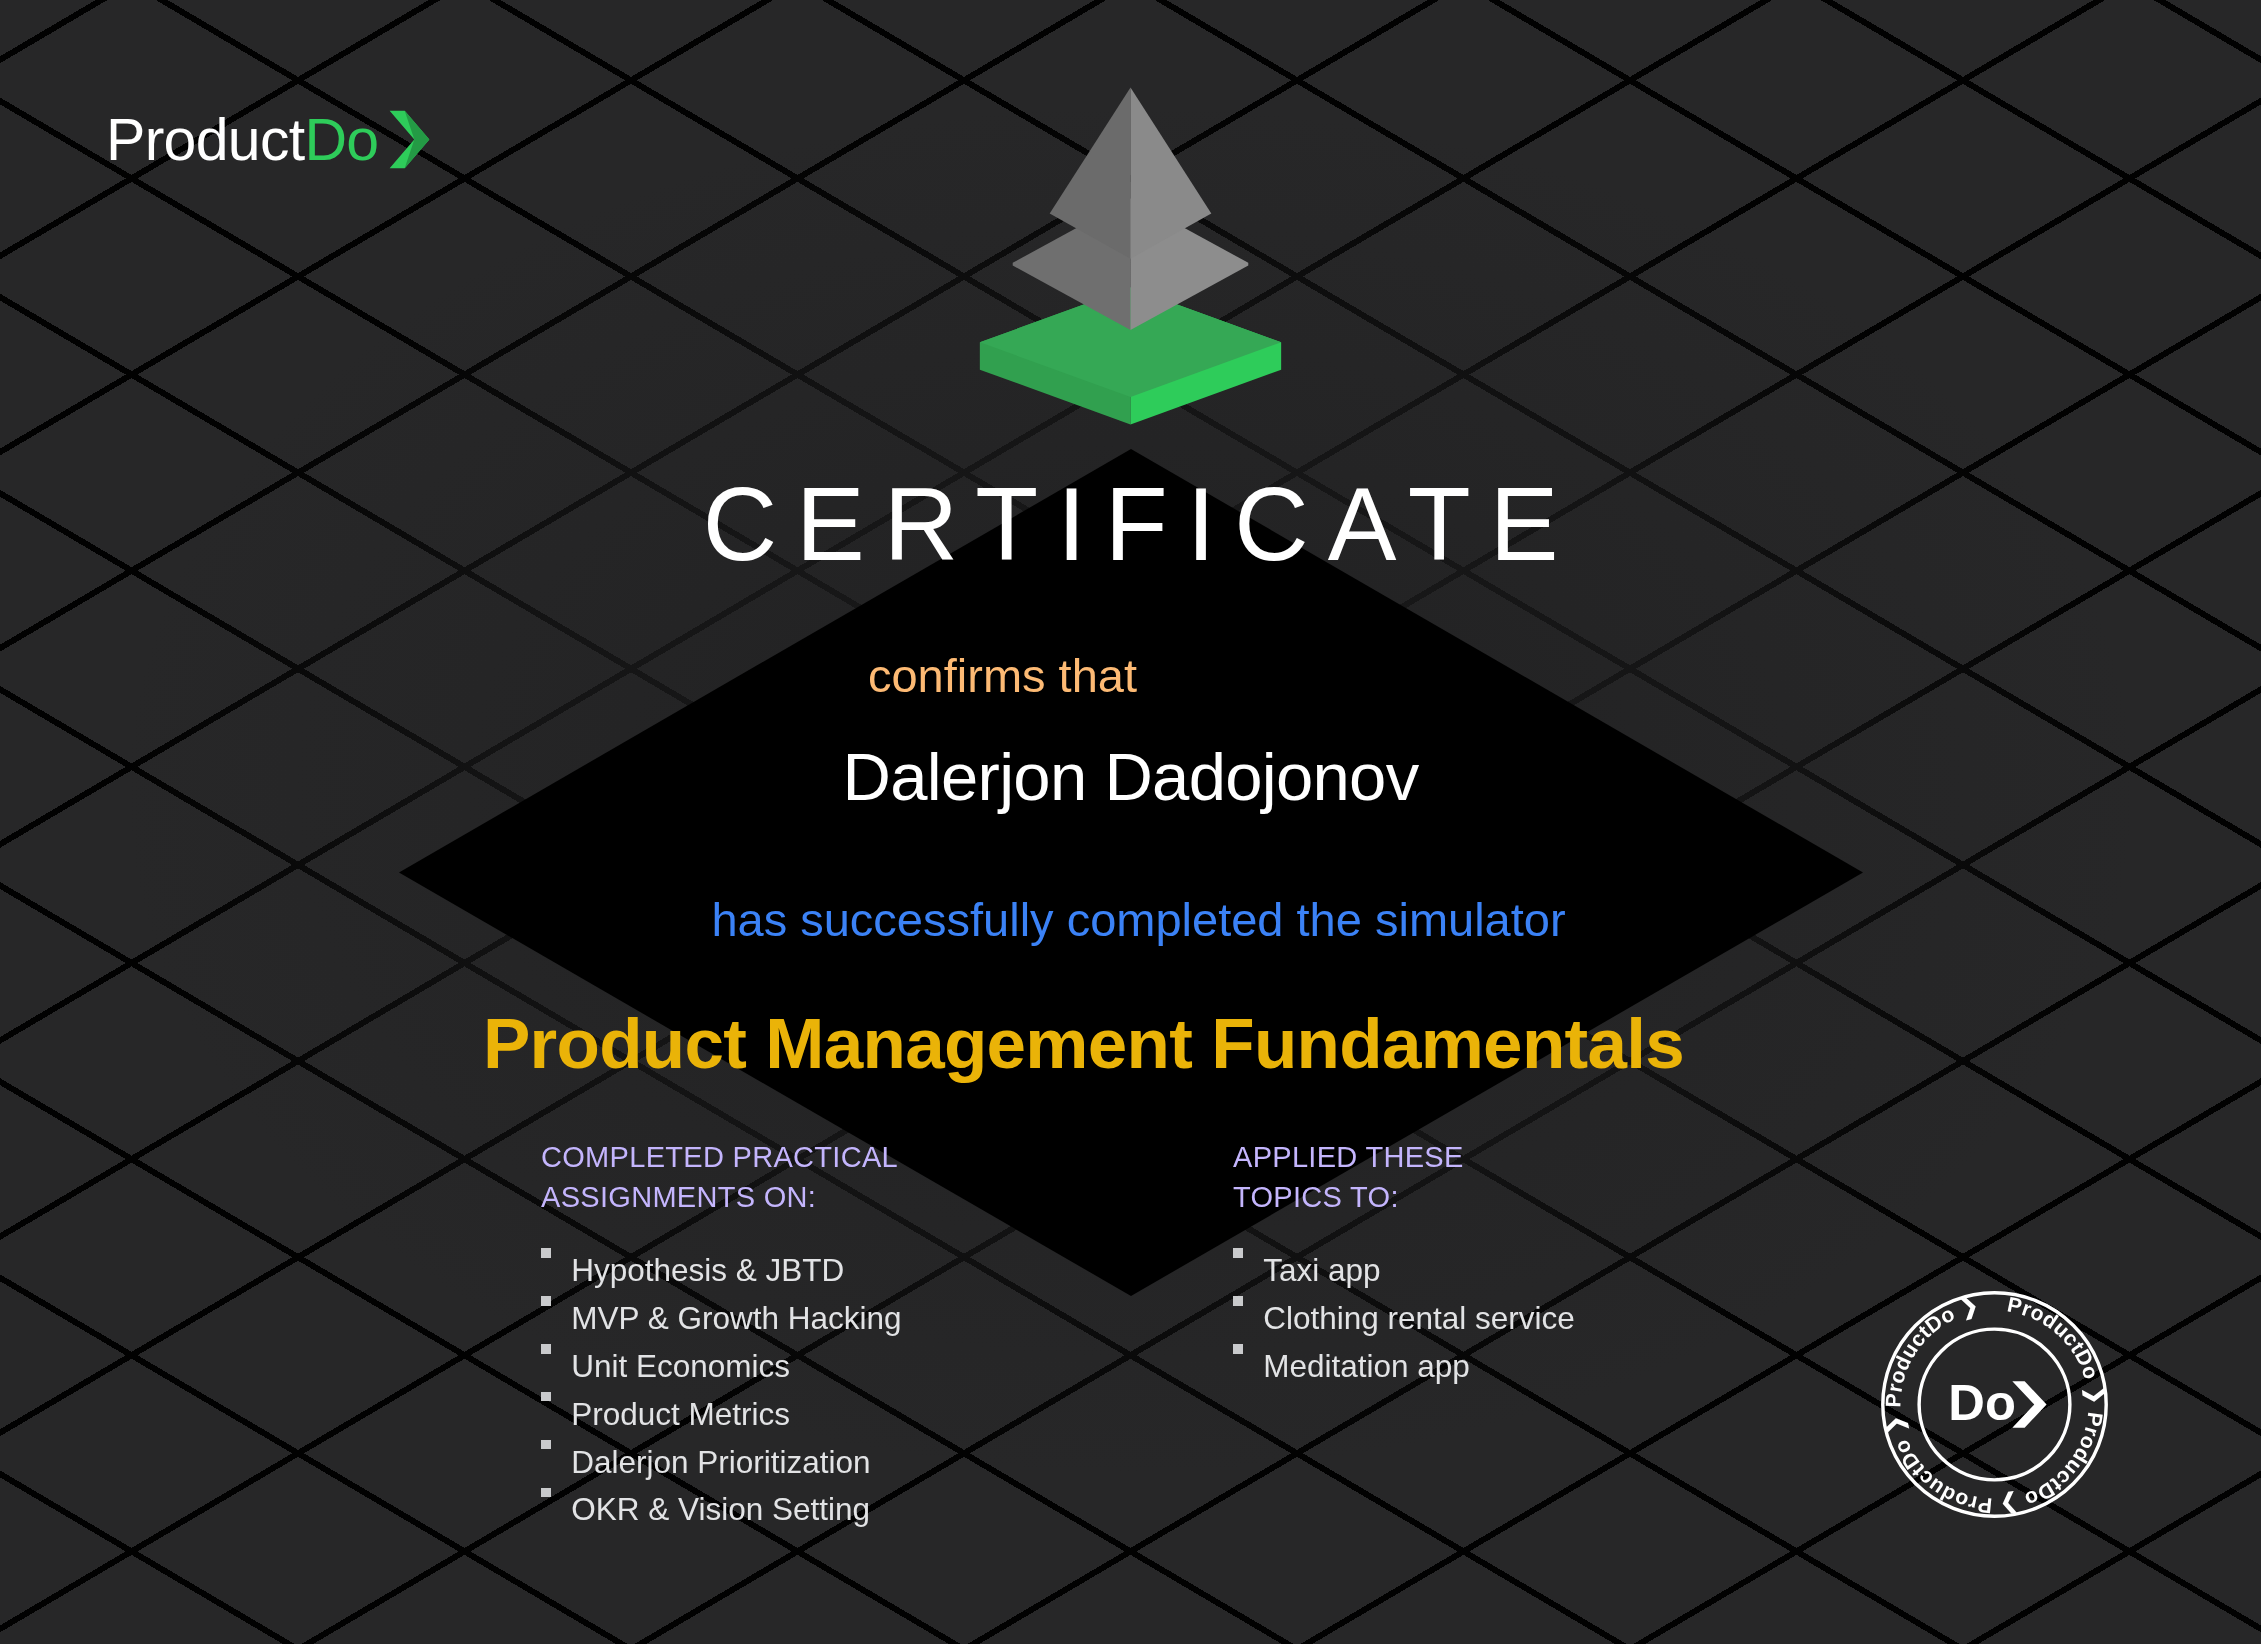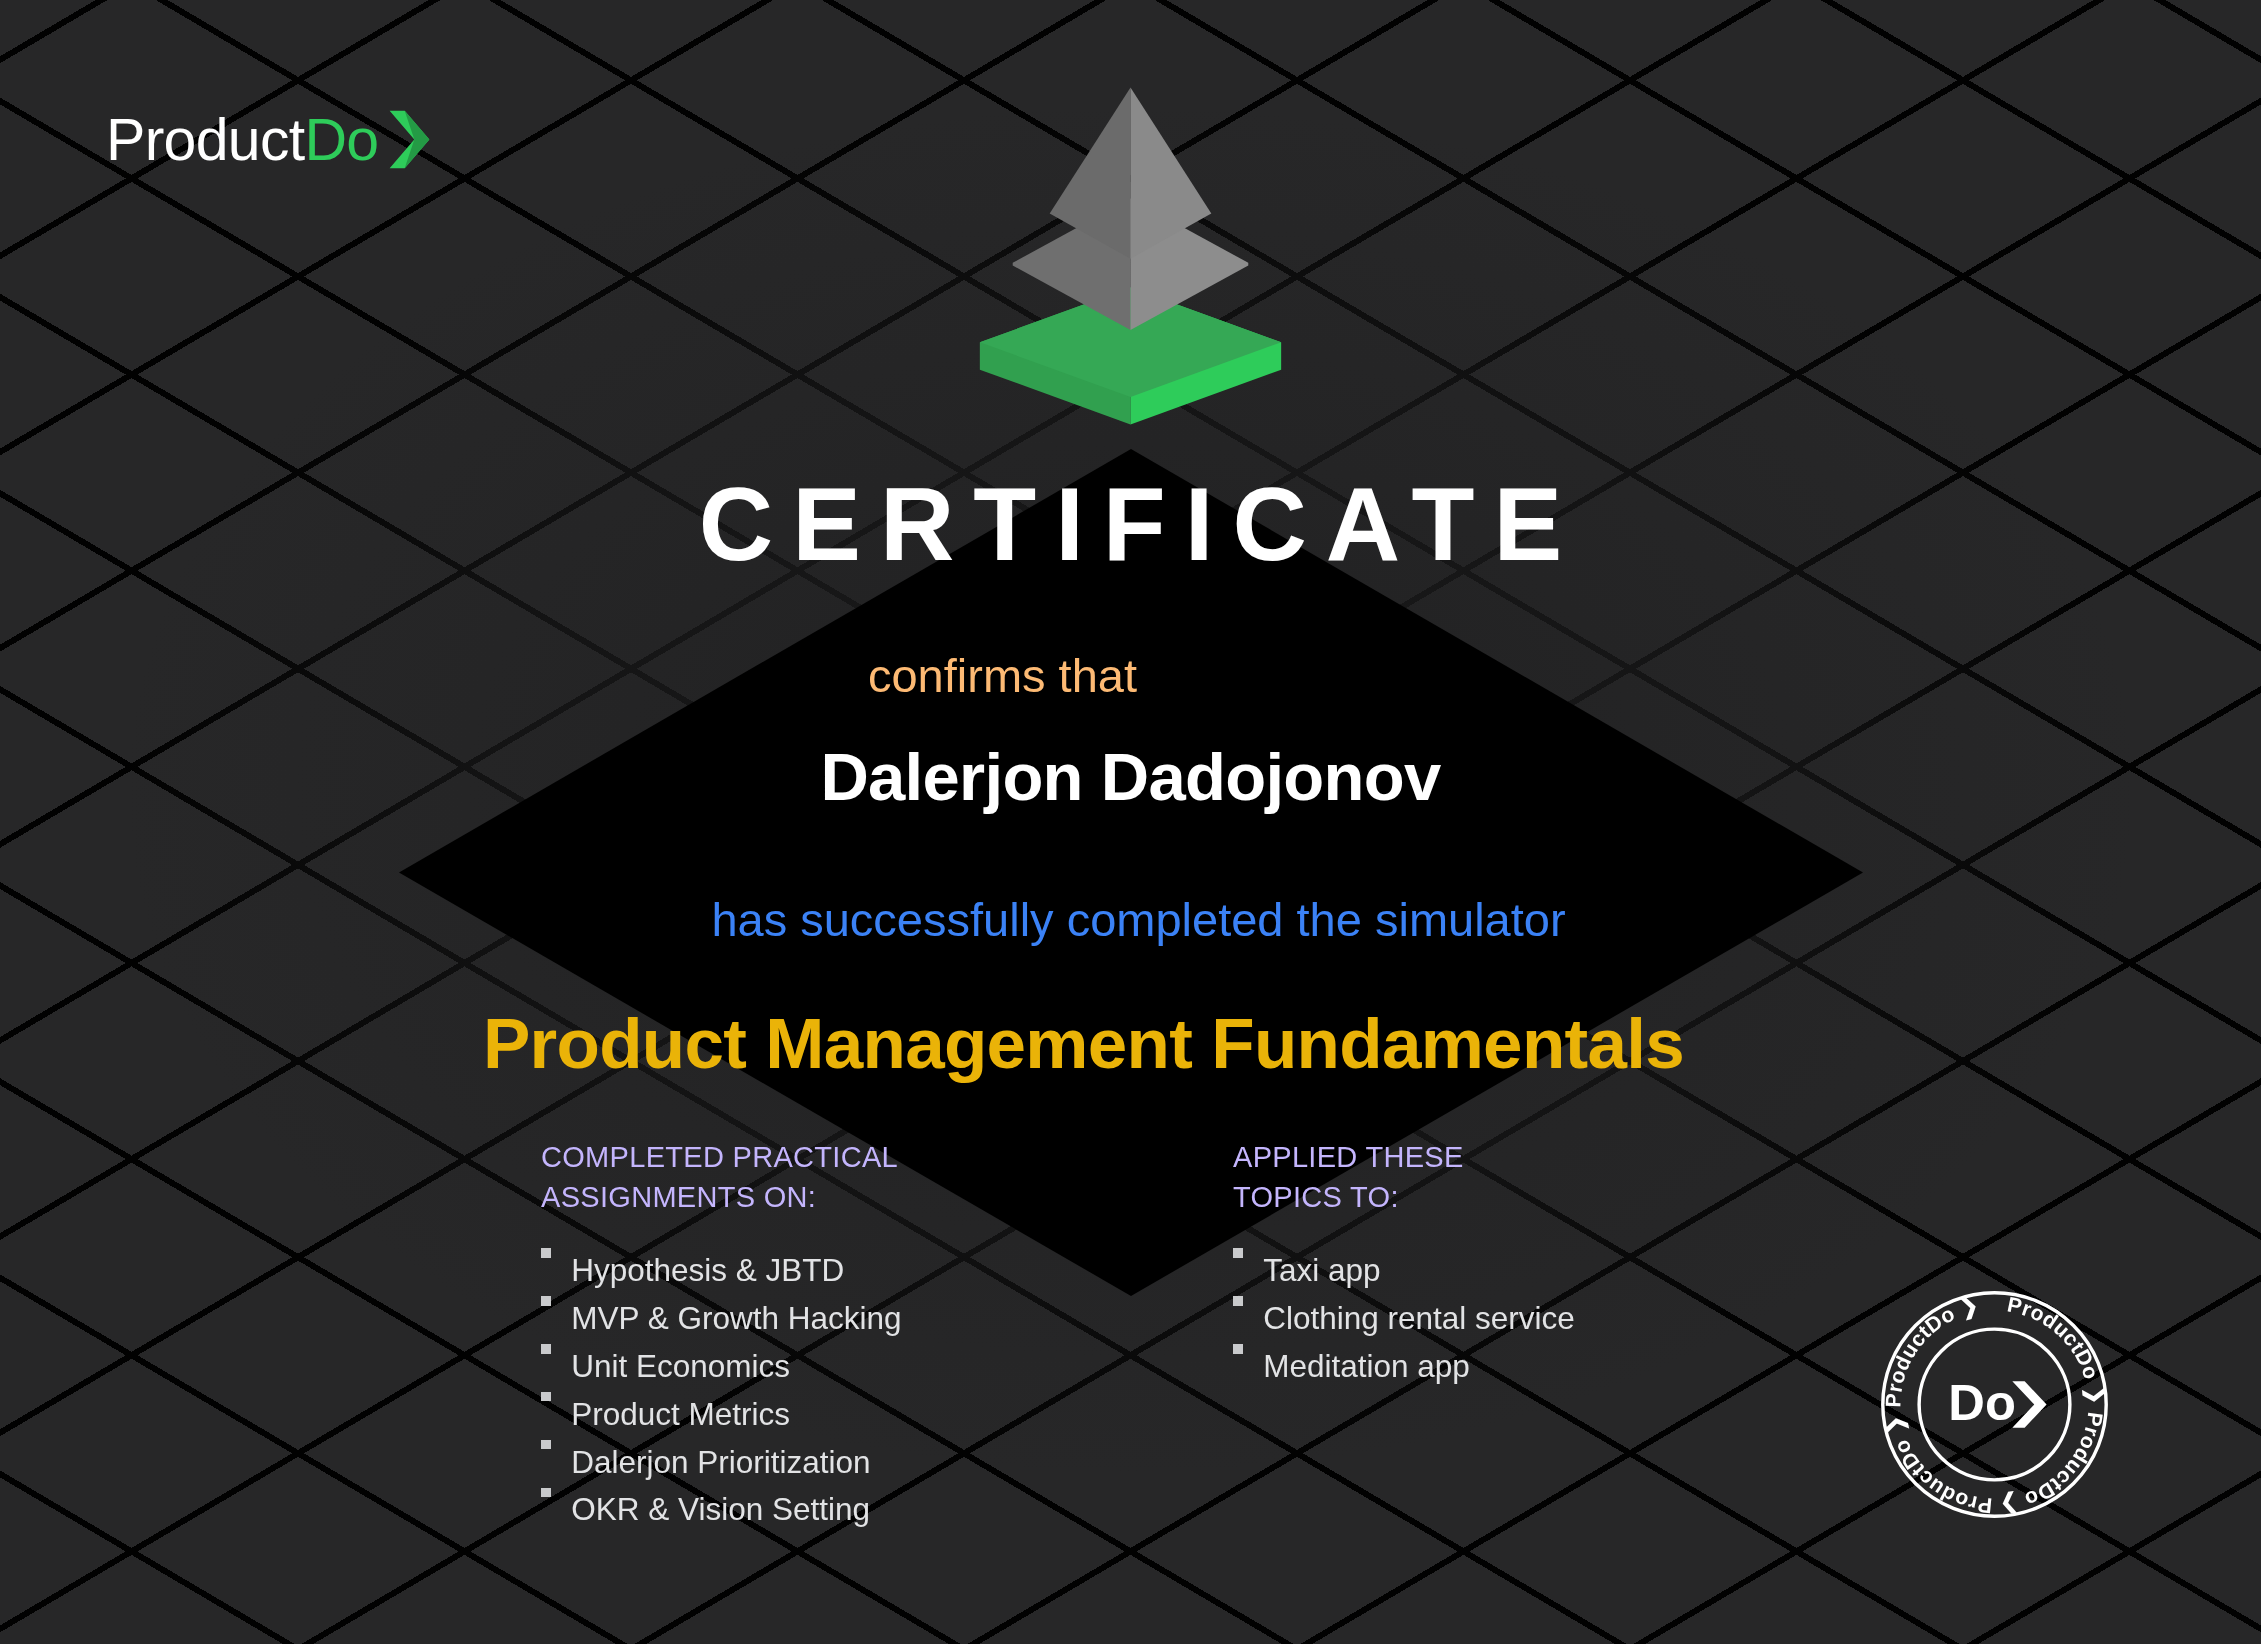--- a/index.html
+++ b/index.html
@@ -42,31 +42,31 @@
 
   
   .pyramid{position:absolute;left:1131px;top:82px;margin-left:-158px;width:315px;height:363px;}
 
   
   .content{
     position:absolute;left:0;top:0;width:2261px;text-align:center;
   }
   .title-cert{
     position:absolute;left:0;top:473px;width:2261px;
-    font-size:103px;font-weight:700;color:#ffffff;
+    font-size:103px;font-weight:400;color:#ffffff;
     letter-spacing:19px;text-indent:19px;line-height:1;
     font-stretch:semi-condensed;
   }
   .line-confirms{
     position:absolute;left:0;top:652px;width:2005px;
     font-size:47px;font-weight:400;color:#fdba74;line-height:1;
   }
   .line-name{
     position:absolute;left:0;top:743px;width:2261px;
-    font-size:67px;font-weight:bold;color:#ffffff;line-height:1;letter-spacing:-0.7px;
+    font-size:67px;font-weight:normal;color:#ffffff;line-height:1;letter-spacing:-0.7px;
   }
   .line-completed{
     position:absolute;left:8px;top:896px;width:2261px;
     font-size:47px;font-weight:400;color:#3b82f6;line-height:1;
   }
   .line-course{
     position:absolute;left:0;top:1008px;width:2167px;
     font-size:71px;font-weight:bold;color:#eab308;line-height:1;letter-spacing:-0.7px;
   }
 

